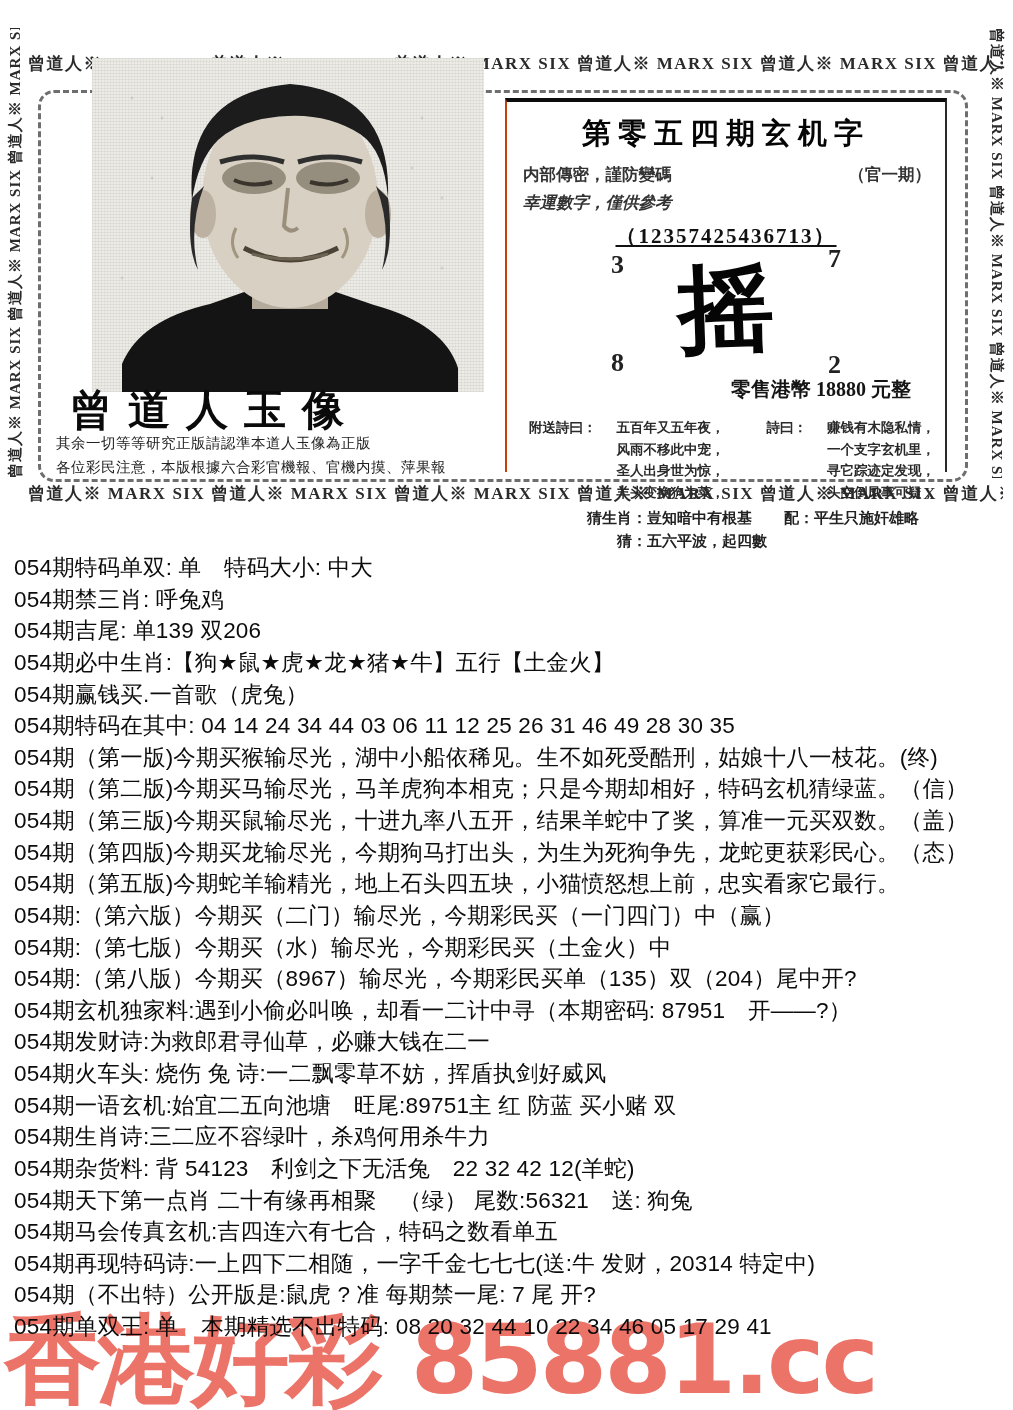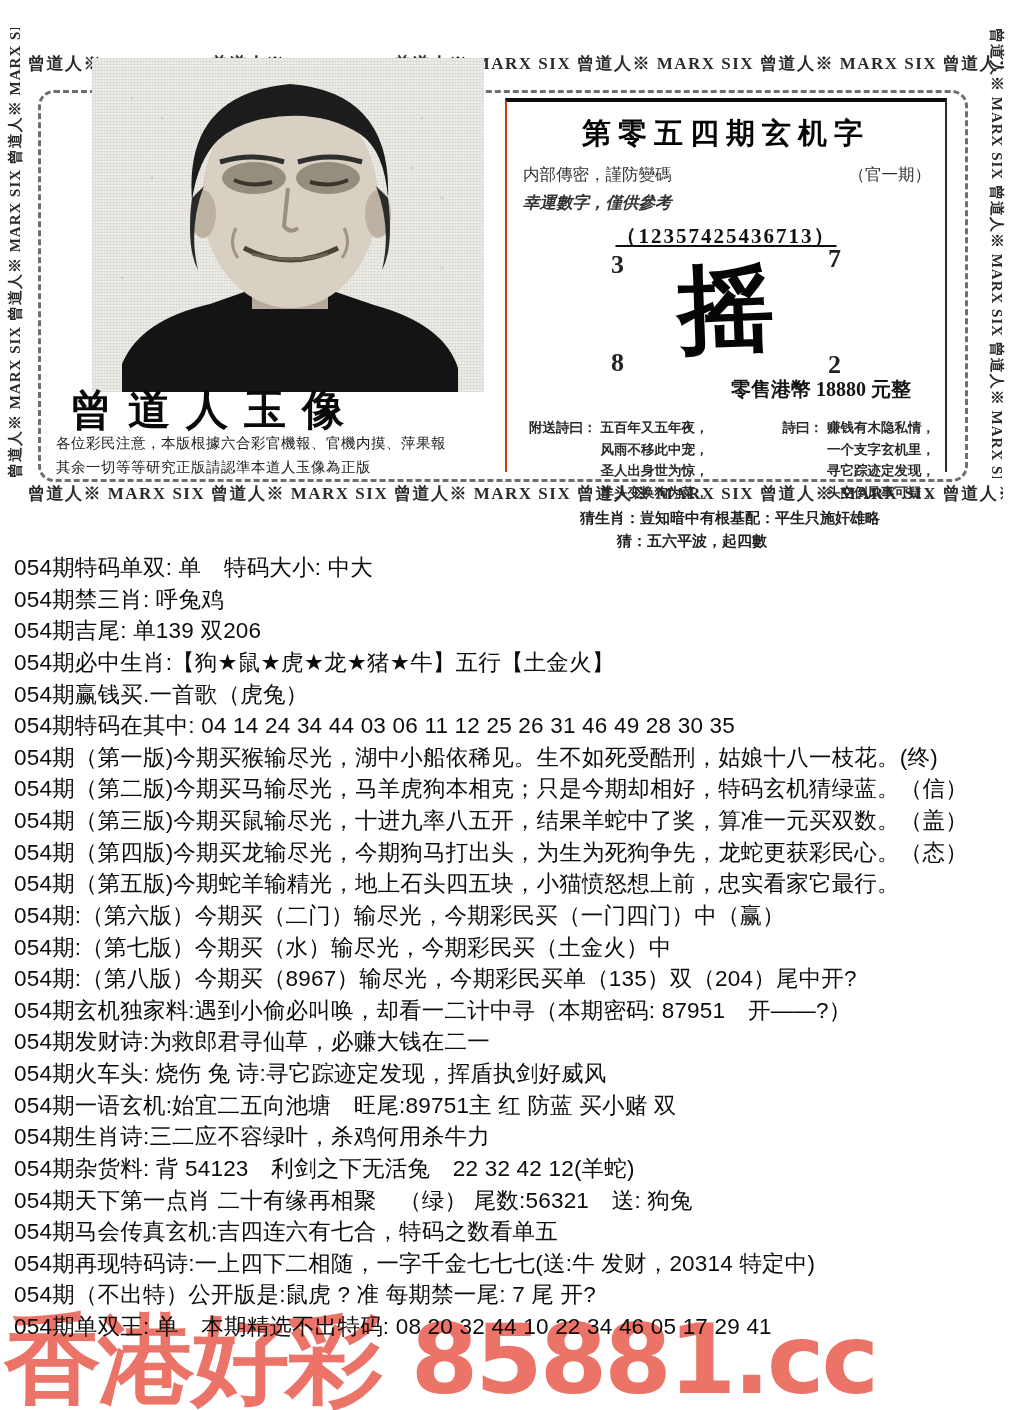--- a/index.html
+++ b/index.html
@@ -33,34 +33,34 @@
              letter-spacing:16px; color:#0a0a0a; }
   .notes { position:absolute; left:56px; top:432px; width:450px; z-index:4;
            font-family:"Liberation Serif","DejaVu Serif",serif; font-size:14.5px; color:#222;
            line-height:1.65; letter-spacing:0.5px; }
 
   
   .mbox { position:absolute; left:505px; top:98px; width:442px; height:374px; z-index:3;
           border-top:4px solid #0c0c0c; border-left:2px solid #c2410c; border-right:2px solid #2a2a2a;
           background:#fff; font-family:"Liberation Serif","DejaVu Serif",serif; }
   .mbox-title { text-align:center; margin-top:12px; font-size:29px; font-weight:bold; letter-spacing:7px; color:#050505; }
-  .mbox-subrow { display:flex; justify-content:space-between; padding:10px 14px 0 16px; font-size:16.5px; font-weight:normal; color:#333; }
+  .mbox-subrow { display:flex; justify-content:space-between; padding:10px 14px 0 16px; font-size:16.5px; font-weight:bold; color:#333; }
   .mbox-sub2 { padding:6px 0 0 16px; font-size:16.5px; font-weight:bold; color:#333;font-style:italic; }
   .mbox-lucky { text-align:center; margin-top:8px; font-size:21px; font-weight:bold; letter-spacing:2px; color:#111;text-decoration:underline; }
   .char-area { position:relative; width:230px; height:118px; margin:4px auto 0 auto; }
   .char-corner { position:absolute; font-size:26px; font-weight:bold; color:#222; }
   .cc-tl { left:0; top:-4px; } .cc-tr { right:0; top:-10px; }
   .cc-bl { left:0; bottom:-6px; } .cc-br { right:0; bottom:-8px; }
   .char-main { position:absolute; left:50%; top:50%; transform:translate(-50%,-52%) rotate(-2deg);
                font-size:96px; font-weight:bold; color:#050505; font-family:"DejaVu Serif","Liberation Serif",serif; }
   .mbox-price { text-align:right; padding-right:34px; margin-top:4px; font-size:20px; font-weight:bold; color:#151515;margin-left:44px; }
   .poems { display:flex; justify-content:space-between; padding:14px 10px 0 22px; font-size:13.5px; font-weight:bold; color:#2a2a2a; line-height:1.6; }
-  .poem { display:flex; }
+  .poem { display:flex;gap:16px; }
   .poem-label { white-space:nowrap; margin-right:4px; }
-  .guess-row { display:flex; justify-content:center; padding:6px 26px 0 34px; font-size:15px; font-weight:bold; color:#222; }
+  .guess-row { display:flex; justify-content:flex-end; padding:6px 26px 0 34px; font-size:15px; font-weight:bold; color:#222;gap:32px; }
   .guess2 { padding:4px 0 0 110px; font-size:15px; font-weight:bold; color:#222; }
 
   
   .body-lines { position:absolute; left:14px; top:556px; right:6px; display:flex; flex-direction:column; gap:8px; z-index:2; }
   .body-lines .line { font-size:22.5px; line-height:1.05; color:#0c0c0c; white-space:nowrap; letter-spacing:0.2px; }
 
   
   .watermark { position:absolute; left:4px; top:1296px; z-index:6; white-space:nowrap;
                font-size:97px; font-weight:bold; letter-spacing:-3px;
                font-family:"DejaVu Sans","Liberation Sans",sans-serif;
@@ -117,22 +117,22 @@
           <circle cx="30" cy="220" r="1.4"></circle>
           <circle cx="350" cy="210" r="1.4"></circle>
         <circle cx="320" cy="110" r="1.4"></circle>
           <circle cx="70" cy="60" r="1.4"></circle>
       </g>
     </svg>
   </div>
 
   <div class="caption">曾道人玉像</div>
   <div class="notes">
+    <div>其余一切等等研究正版請認準本道人玉像為正版</div>
     <div>各位彩民注意，本版根據六合彩官機報、官機内摸、萍果報</div>
-    <div>其余一切等等研究正版請認準本道人玉像為正版</div>
   </div>
 
   <div class="mbox">
     <div class="mbox-title">第零五四期玄机字</div>
     <div class="mbox-subrow">
       <span>内部傳密，謹防變碼</span>
       <span>（官一期）</span>
     </div>
     <div class="mbox-sub2">幸運數字，僅供參考</div>
     <div class="mbox-lucky">（12357425436713）</div>
@@ -185,21 +185,21 @@
     <div class="line">054期（第一版)今期买猴输尽光，湖中小船依稀见。生不如死受酷刑，姑娘十八一枝花。(终)</div>
     <div class="line">054期（第二版)今期买马输尽光，马羊虎狗本相克；只是今期却相好，特码玄机猜绿蓝。（信）</div>
     <div class="line">054期（第三版)今期买鼠输尽光，十进九率八五开，结果羊蛇中了奖，算准一元买双数。（盖）</div>
     <div class="line">054期（第四版)今期买龙输尽光，今期狗马打出头，为生为死狗争先，龙蛇更获彩民心。（态）</div>
     <div class="line">054期（第五版)今期蛇羊输精光，地上石头四五块，小猫愤怒想上前，忠实看家它最行。</div>
     <div class="line">054期:（第六版）今期买（二门）输尽光，今期彩民买（一门四门）中（赢）</div>
     <div class="line">054期:（第七版）今期买（水）输尽光，今期彩民买（土金火）中</div>
     <div class="line">054期:（第八版）今期买（8967）输尽光，今期彩民买单（135）双（204）尾中开?</div>
     <div class="line">054期玄机独家料:遇到小偷必叫唤，却看一二计中寻（本期密码: 87951　开——?）</div>
     <div class="line">054期发财诗:为救郎君寻仙草，必赚大钱在二一</div>
-    <div class="line">054期火车头: 烧伤 兔 诗:寻它踪迹定发现，挥盾执剑好威风</div>
+    <div class="line">054期火车头: 烧伤 兔 诗:一二飘零草不妨，挥盾执剑好威风</div>
     <div class="line">054期一语玄机:始宜二五向池塘　旺尾:89751主 红 防蓝 买小赌 双</div>
     <div class="line">054期生肖诗:三二应不容绿叶，杀鸡何用杀牛力</div>
     <div class="line">054期杂货料: 背 54123　利剑之下无活兔　22 32 42 12(羊蛇)</div>
     <div class="line">054期天下第一点肖 二十有缘再相聚　（绿） 尾数:56321　送: 狗兔</div>
     <div class="line">054期马会传真玄机:吉四连六有七合，特码之数看单五</div>
     <div class="line">054期再现特码诗:一上四下二相随，一字千金七七七(送:牛 发财，20314 特定中)</div>
     <div class="line">054期（不出特）公开版是:鼠虎 ? 准 每期禁一尾: 7 尾 开?</div>
     <div class="line">054期单双王: 单　本期精选不出特码: 08 20 32 44 10 22 34 46 05 17 29 41</div>
   </div>
 

